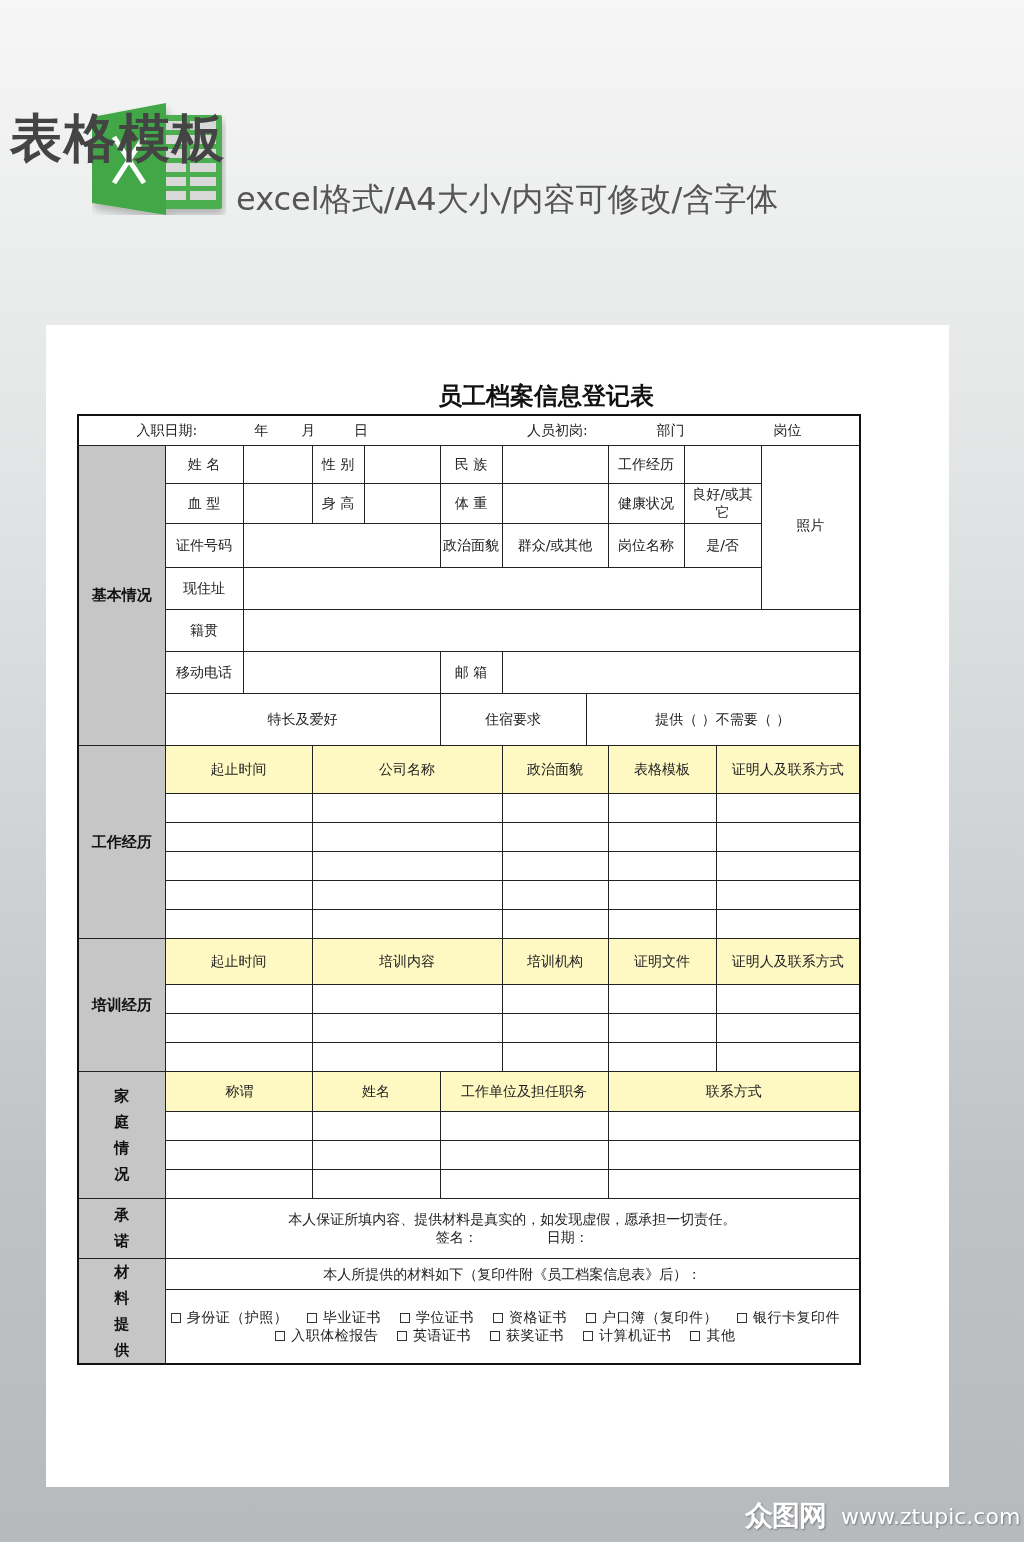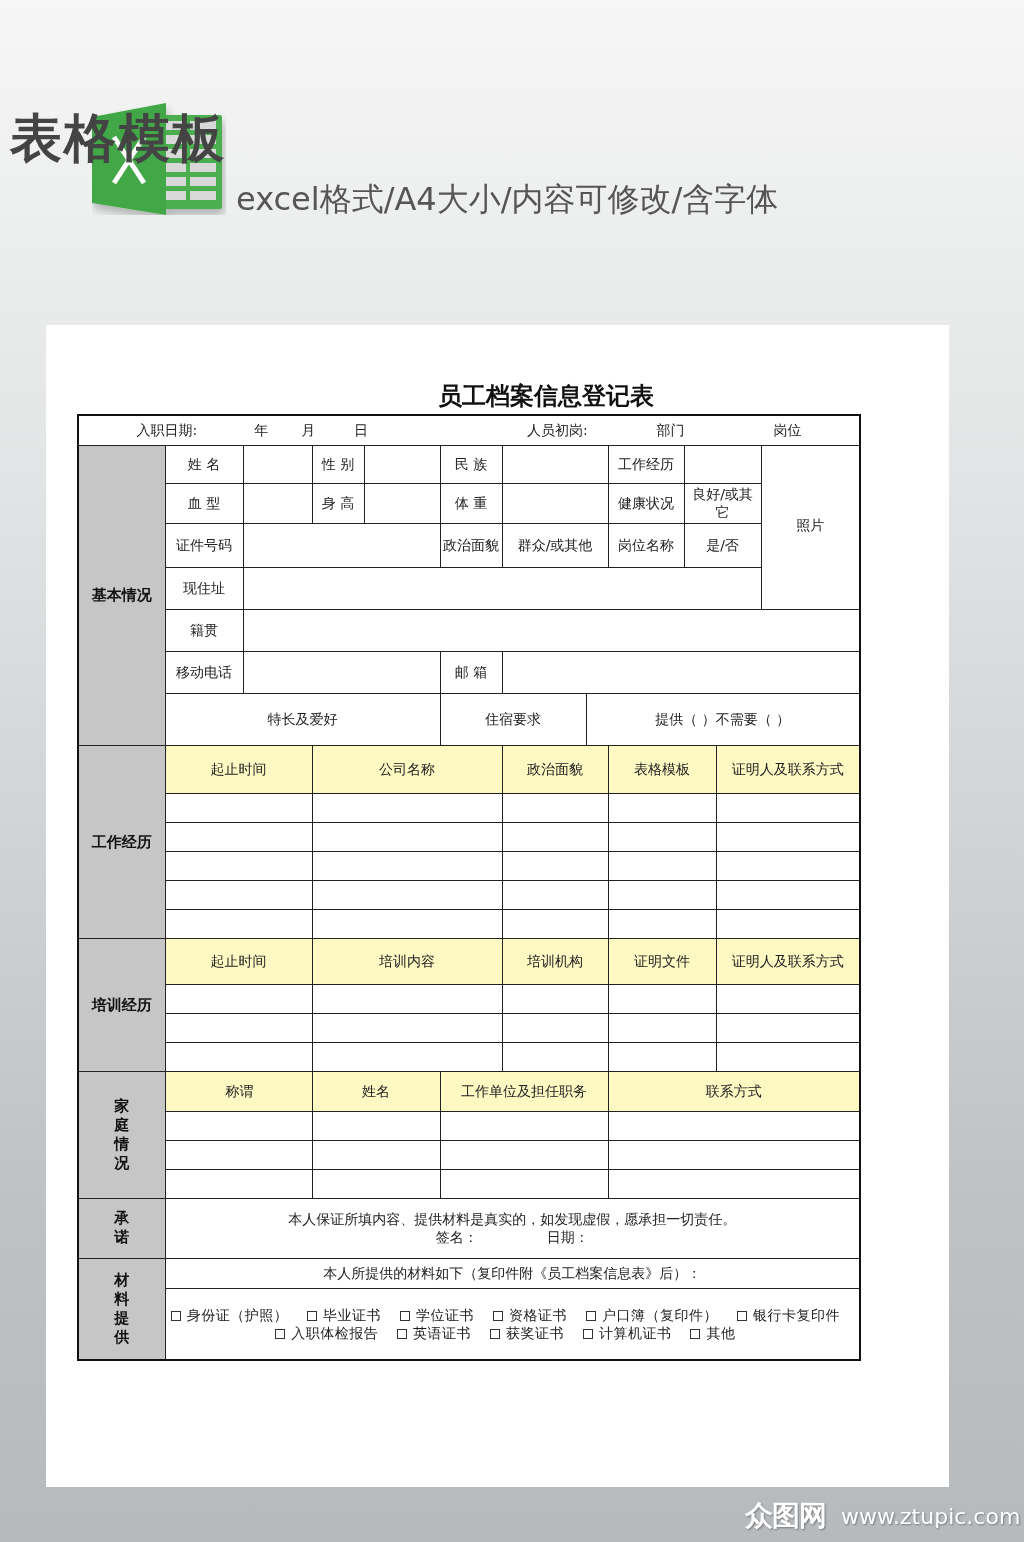--- a/index.html
+++ b/index.html
@@ -37,21 +37,21 @@
   }
   table.form td {
     border: 1.5px solid #222; text-align: center; vertical-align: middle;
     line-height: 18px; padding: 0 2px; overflow: hidden;
   }
   td.sec {
     background: #c6c6c6; font-weight: bold; font-size: 15px; color: #111;
   }
   td.hdr { background: #fef9c3; }
   td.left { text-align: left; padding-left: 4px; }
-  .vert { display: inline-block; width: 18px; line-height: 19px; word-break: break-all; }
+  .vert { display: inline-block; width: 18px; line-height: 26px; word-break: break-all; }
   .matlist { text-align: left; padding: 6px 6px 6px 8px; line-height: 22px; letter-spacing: 0.5px; }
   .chk { display: inline-block; width: 10px; height: 10px; border: 1px solid #333; margin: 0 6px 0 0; vertical-align: -1px; }
   .mat-item { display: inline-block; margin-right: 14px; }
   .watermark {
     position: absolute; left: 745px; top: 1497px; white-space: nowrap;
     color: #fff; text-shadow: 1px 1px 2px rgba(0,0,0,0.35);
   }
   .wm-logo { font-size: 28px; font-weight: bold; vertical-align: middle; letter-spacing: -1px; }
   .wm-url { font-size: 22px; vertical-align: middle; margin-left: 10px; }
 </style>

